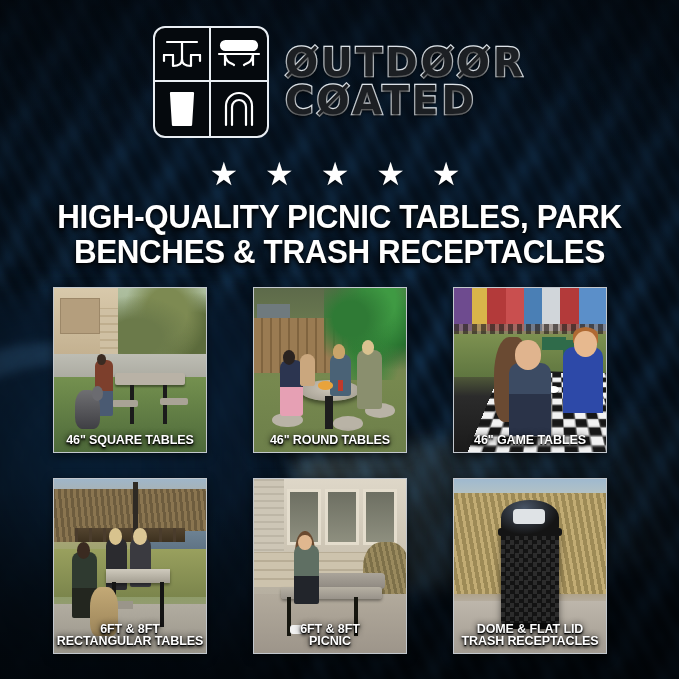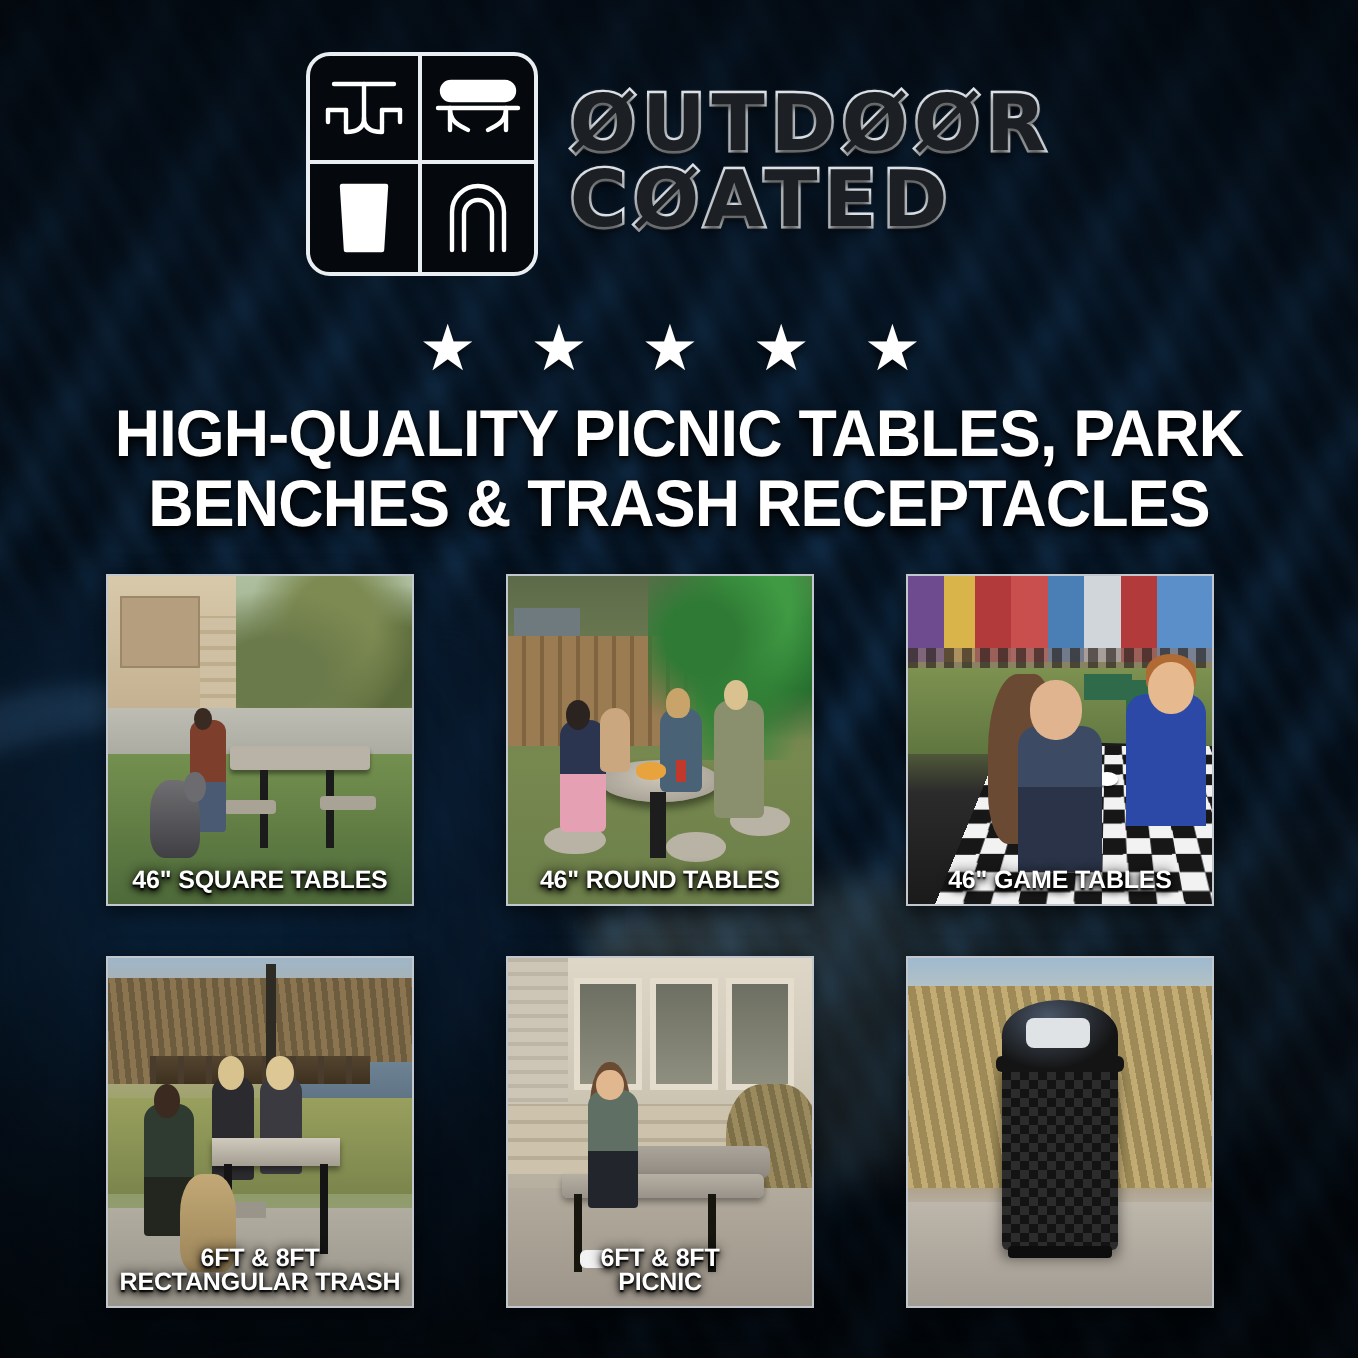--- a/index.html
+++ b/index.html
@@ -493,21 +493,21 @@
           <div class="ttop"></div>
             <div class="tleg a"></div>
             <div class="tleg b"></div>
           <div class="tbench"></div>
           <div class="w wa"></div>
             <div class="wah"></div>
           <div class="dog4"></div>
         </div>
         <div class="caption">
           <span>6FT &amp; 8FT</span>
-          <span>RECTANGULAR TRASH</span>
+          <span>RECTANGULAR TABLES</span>
         </div>
       </div>
 
       <div class="card">
         <div class="photo sc5">
           <div class="bldg"></div>
             <div class="siding"></div>
           <div class="win w1"></div>
             <div class="win w2"></div>
             <div class="win w3"></div>
@@ -533,17 +533,21 @@
         <div class="photo sc6">
           <div class="sky"></div>
             <div class="grassbg"></div>
             <div class="walk"></div>
           <div class="body"></div>
             <div class="rim"></div>
           <div class="dome"></div>
             <div class="domewin"></div>
             <div class="base"></div>
         </div>
+        <div class="caption">
+          <span>DOME &amp; FLAT LID</span>
+          <span>TRASH RECEPTACLES</span>
+        </div>
       </div>
 
     </div>
   </div>
 </div>
 
 </body></html>

